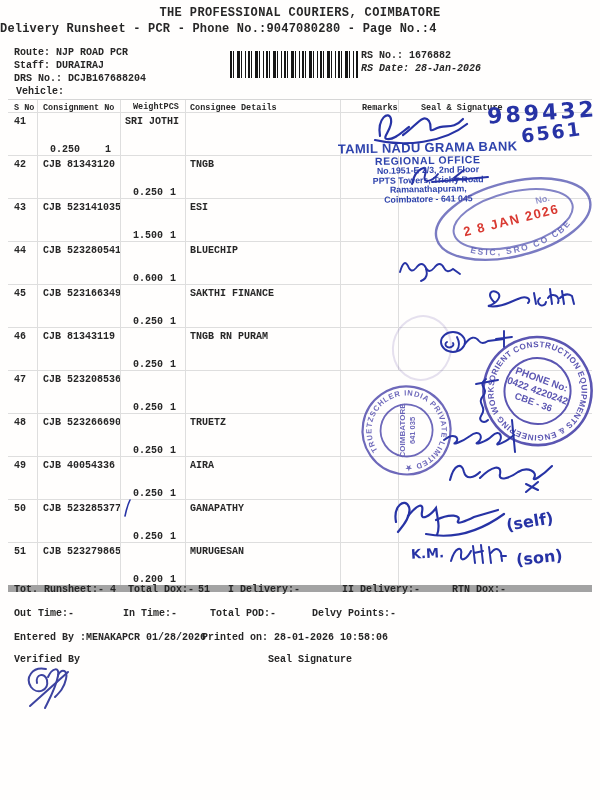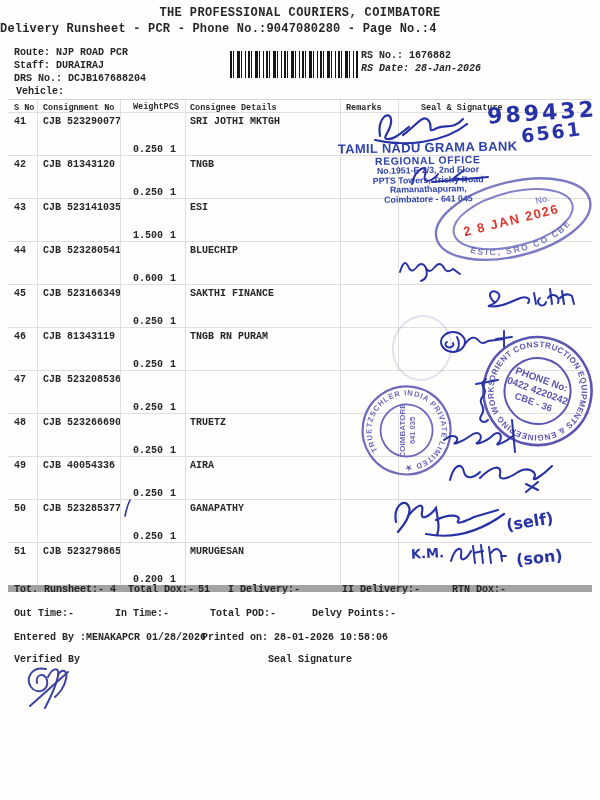--- a/index.html
+++ b/index.html
@@ -22,21 +22,21 @@
   .table{left:8px;top:99px;width:584px;border-top:1px solid #d6d6d6;border-bottom:7px solid #a3a3a3;}
   .trow{display:grid;grid-template-columns:29px 83px 65px 155px 58px 1fr;}
   .thead{height:12px;font-size:8.5px;}
   .tdata{height:42px;border-top:1px solid #dedede;font-size:10px;}
   .c{padding-top:3px;overflow:hidden;white-space:nowrap;}
   .c2,.c3,.c4,.c5,.c6{border-left:1px solid #dedede;}
   .c-sno{padding-left:6px;}
   .c-con{padding-left:5px;}
   .c-wt{display:flex;justify-content:space-between;padding-left:12px;padding-right:9px;align-items:flex-end;}
   .c-consignee{padding-left:4px;}
-  .c-rem{padding-left:5px;}
+  .c-rem{padding-left:21px;}
   .c-seal{padding-left:22px;}
   
   .foot{font-size:10px;white-space:nowrap;text-align:center;}
   .sig svg{display:block;}
   .stamp-tngb{left:337px;top:141px;width:182px;text-align:center;color:#2339a8;
     font-family:"Liberation Sans","DejaVu Sans",sans-serif;transform:rotate(-1deg);opacity:.95;}
   .stamp-tngb .l1{font-size:13px;font-weight:700;letter-spacing:.3px;line-height:14px;}
   .stamp-tngb .l2{font-size:10.5px;font-weight:700;line-height:11px;letter-spacing:.6px;}
   .stamp-tngb .ls{font-size:8.8px;font-weight:700;line-height:9.5px;}
   .ghost-circle{left:392px;top:315px;width:56px;height:62px;border:2px solid rgba(110,90,170,.18);
@@ -66,21 +66,20 @@
         <span>Weight</span>
         <span>PCS</span>
       </div>
       <div class="c c4 c-consignee">Consignee Details</div>
       <div class="c c5 c-rem">Remarks</div>
       <div class="c c6 c-seal">Seal &amp; Signature</div>
     </div>
     <div id="rows-host">
     <div class="trow tdata">
       <div class="c c1 c-sno">41</div>
-      <div class="c c2 c-con">CJB 523290077</div>
       <div class="c c3 c-wt">
         <span class="wt">0.250</span>
         <span class="pcs">1</span>
       </div>
       <div class="c c4 c-consignee">SRI JOTHI MKTGH</div>
       <div class="c c5 c-rem"></div>
       <div class="c c6 c-seal"></div>
     </div>
 
     <div class="trow tdata">
@@ -357,21 +356,21 @@
   </div>
 
   <div class="abs foot" style="left:14px;top:584px;">Tot. Runsheet:- 4</div>
   <div class="abs foot" style="left:128px;top:584px;">Total Dox:-</div>
   <div class="abs foot" style="left:198px;top:584px;">51</div>
   <div class="abs foot" style="left:228px;top:584px;">I Delivery:-</div>
   <div class="abs foot" style="left:342px;top:584px;">II Delivery:-</div>
   <div class="abs foot" style="left:452px;top:584px;">RTN Dox:-</div>
 
   <div class="abs foot" style="left:14px;top:608px;">Out Time:-</div>
-  <div class="abs foot" style="left:115px;top:608px;">In Time:-</div>
+  <div class="abs foot" style="left:123px;top:608px;">In Time:-</div>
   <div class="abs foot" style="left:210px;top:608px;">Total POD:-</div>
   <div class="abs foot" style="left:312px;top:608px;">Delvy Points:-</div>
 
   <div class="abs foot" style="left:14px;top:632px;">Entered By :MENAKAPCR 01/28/2026</div>
   <div class="abs foot" style="left:202px;top:632px;">Printed on: 28-01-2026 10:58:06</div>
 
   <div class="abs foot" style="left:14px;top:654px;">Verified By</div>
   <div class="abs foot" style="left:268px;top:654px;">Seal Signature</div>
 
   <div class="abs sig" style="left:20px;top:660px;">

